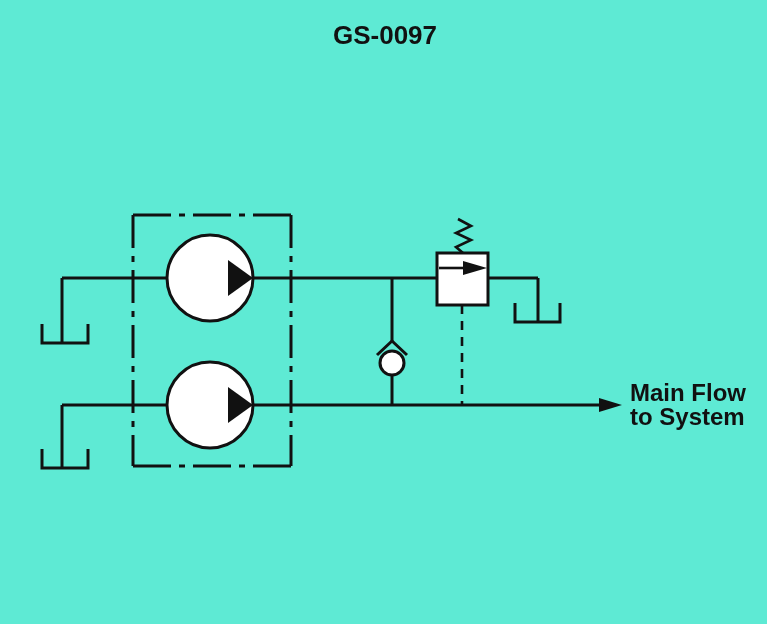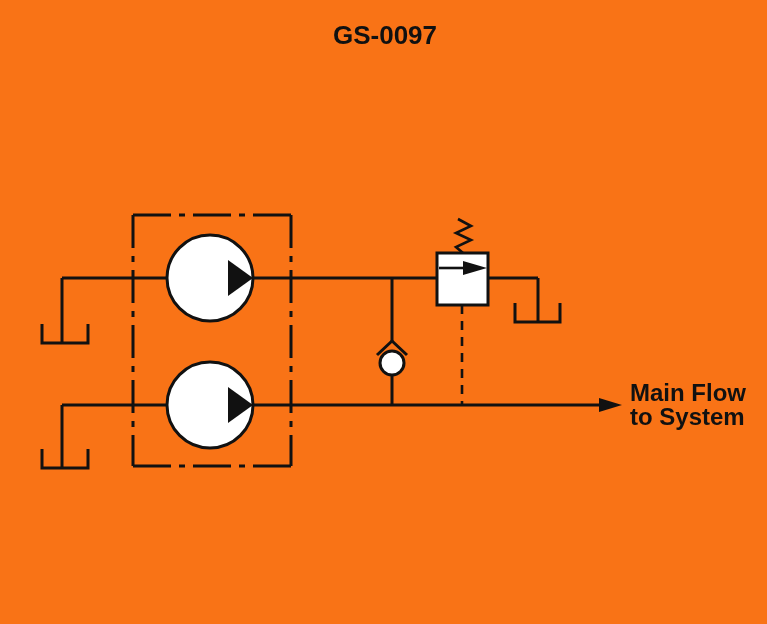--- a/index.html
+++ b/index.html
@@ -4,21 +4,21 @@
 <style>
   html, body {
     margin: 0;
     padding: 0;
     background: #ffffff;
   }
   .canvas {
     position: relative;
     width: 767px;
     height: 624px;
-    background: #f97316;
+    background: #5eead4;
     font-family: "Liberation Sans", sans-serif;
     overflow: hidden;
   }
   svg text {
     font-family: "Liberation Sans", sans-serif;
     font-weight: bold;
     fill: #111111;
   }
   .title-text { font-size: 26px; }
   .flow-text  { font-size: 24px; }

